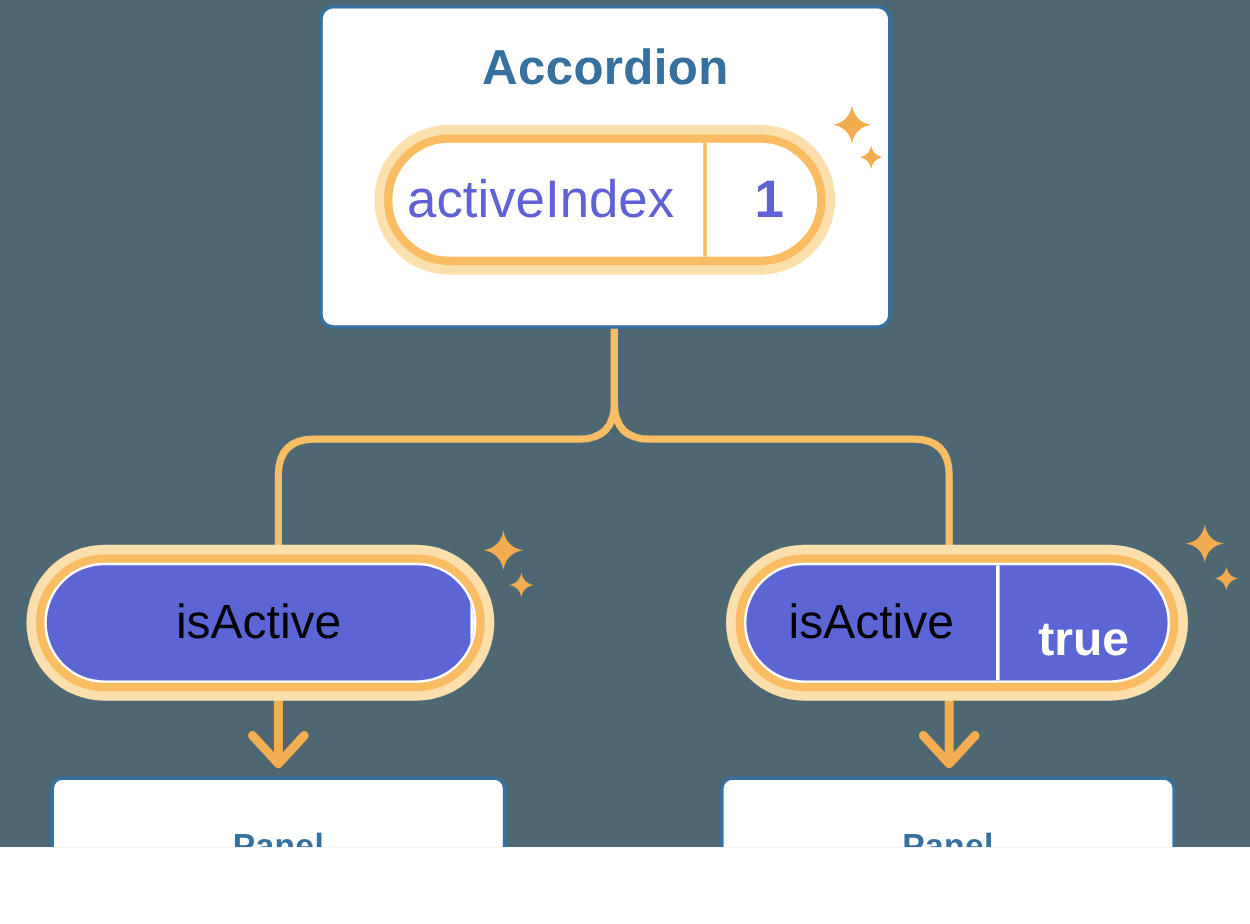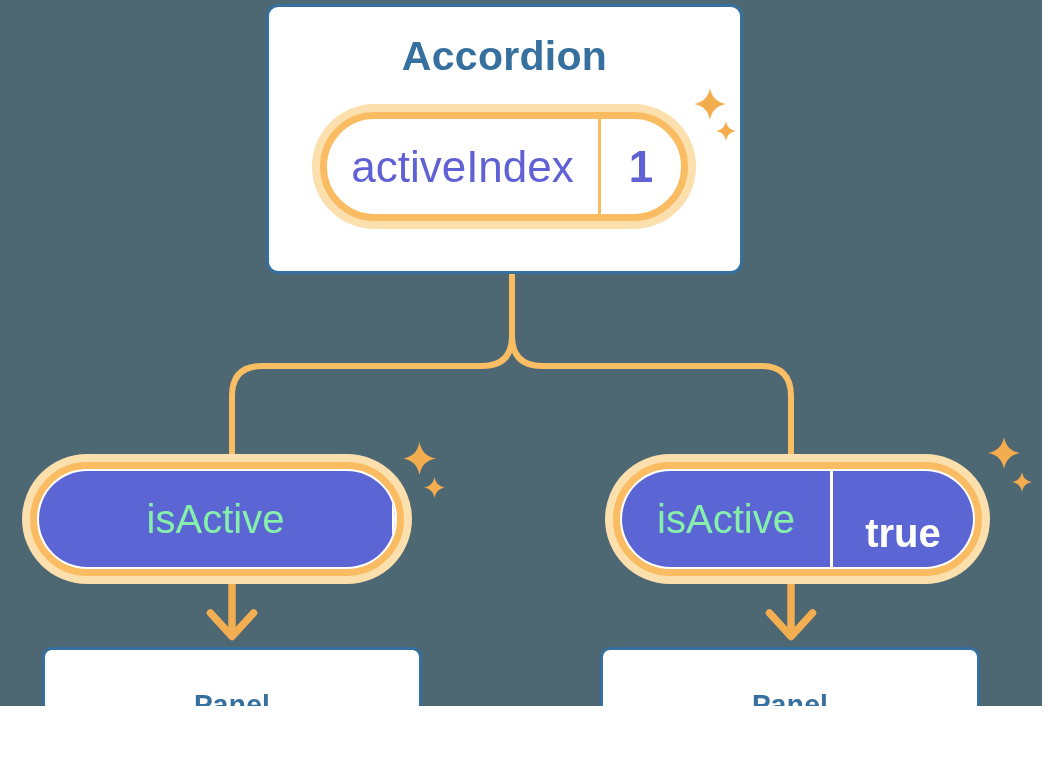--- a/index.html
+++ b/index.html
@@ -51,20 +51,21 @@
   }
   .accordion-glow { left: 43px; top: 97px; width: 384px; height: 125px; border-radius: 63px; padding: 8px; }
   .state-ring {
     width: 100%; height: 100%;
     box-sizing: border-box;
     border: 7px solid var(--orange-ring, #F9BC62);
     border-radius: 55px;
     background: #fff;
     display: flex; align-items: stretch;
     overflow: hidden;
+    gap: 12px;
   }
   .acc-label-cell { flex: 1; display: flex; align-items: center; justify-content: center;
                     font-size: 44px; color: var(--purple-text, #6161D6); }
   .acc-divider { width: 3px; background: var(--orange-ring, #F9BC62); }
   .acc-value-cell { width: 80px; display: flex; align-items: center; justify-content: center;
                     font-size: 44px; font-weight: bold; color: var(--purple-text, #6161D6); }
 
   
   .pill-glow {
     position: absolute; top: 454px; height: 130px;
@@ -85,21 +86,21 @@
   }
   .pill-body {
     width: 100%; height: 100%;
     box-sizing: border-box;
     background: var(--purple, #5B65D3);
     border-radius: 48px;
     display: flex; align-items: stretch;
     overflow: hidden;
   }
   .pill-label-cell { flex: 1; display: flex; align-items: center; justify-content: center;
-                     font-size: 40px; color: #86efac; }
+                     font-size: 40px; color: #000000; }
   .pill-divider { width: 3px; background: #fff; }
   .pill-value-cell { display: flex; align-items: center; justify-content: center;
                      font-size: 40px; font-weight: bold; color: #fff; }
   .pill-left  .pill-value-cell { width: 146px; }
   .pill-right .pill-value-cell { width: 140px; margin-top: 29px; }
 
   
   .sparkle { position: absolute; z-index: 3; }
   .sparkle path { fill: var(--orange-sparkle, #F3AD4F); }
 </style>

